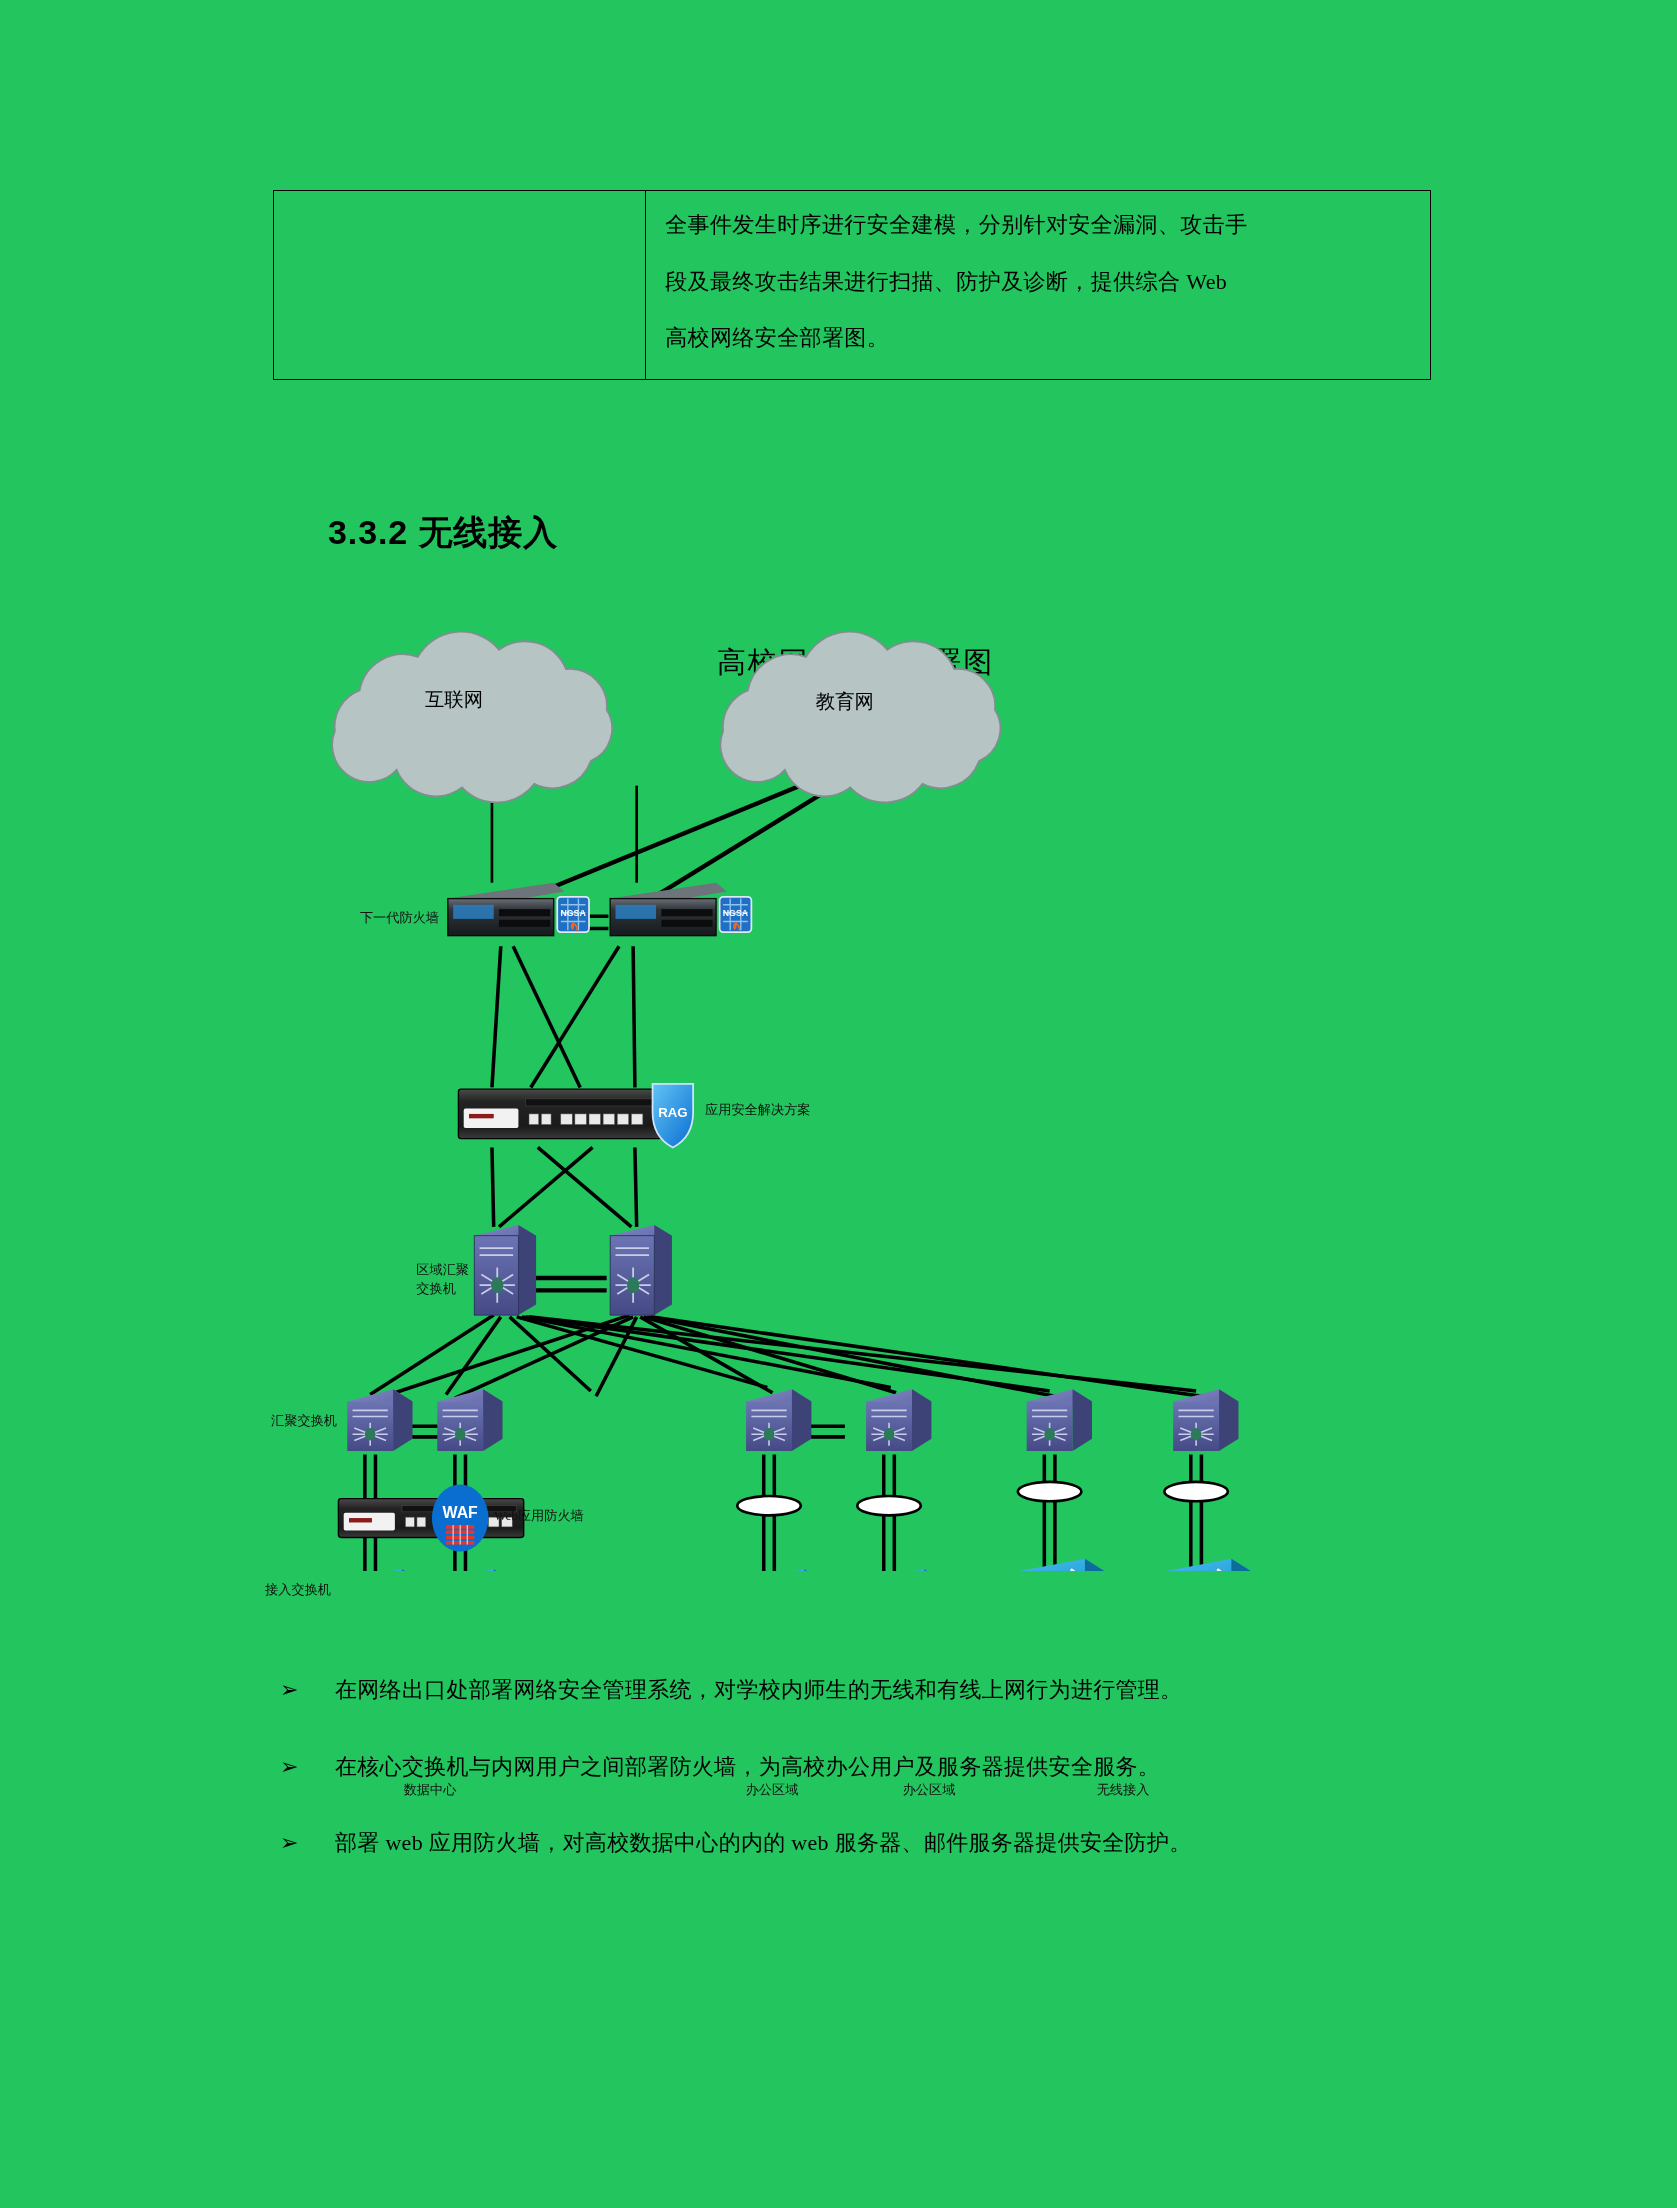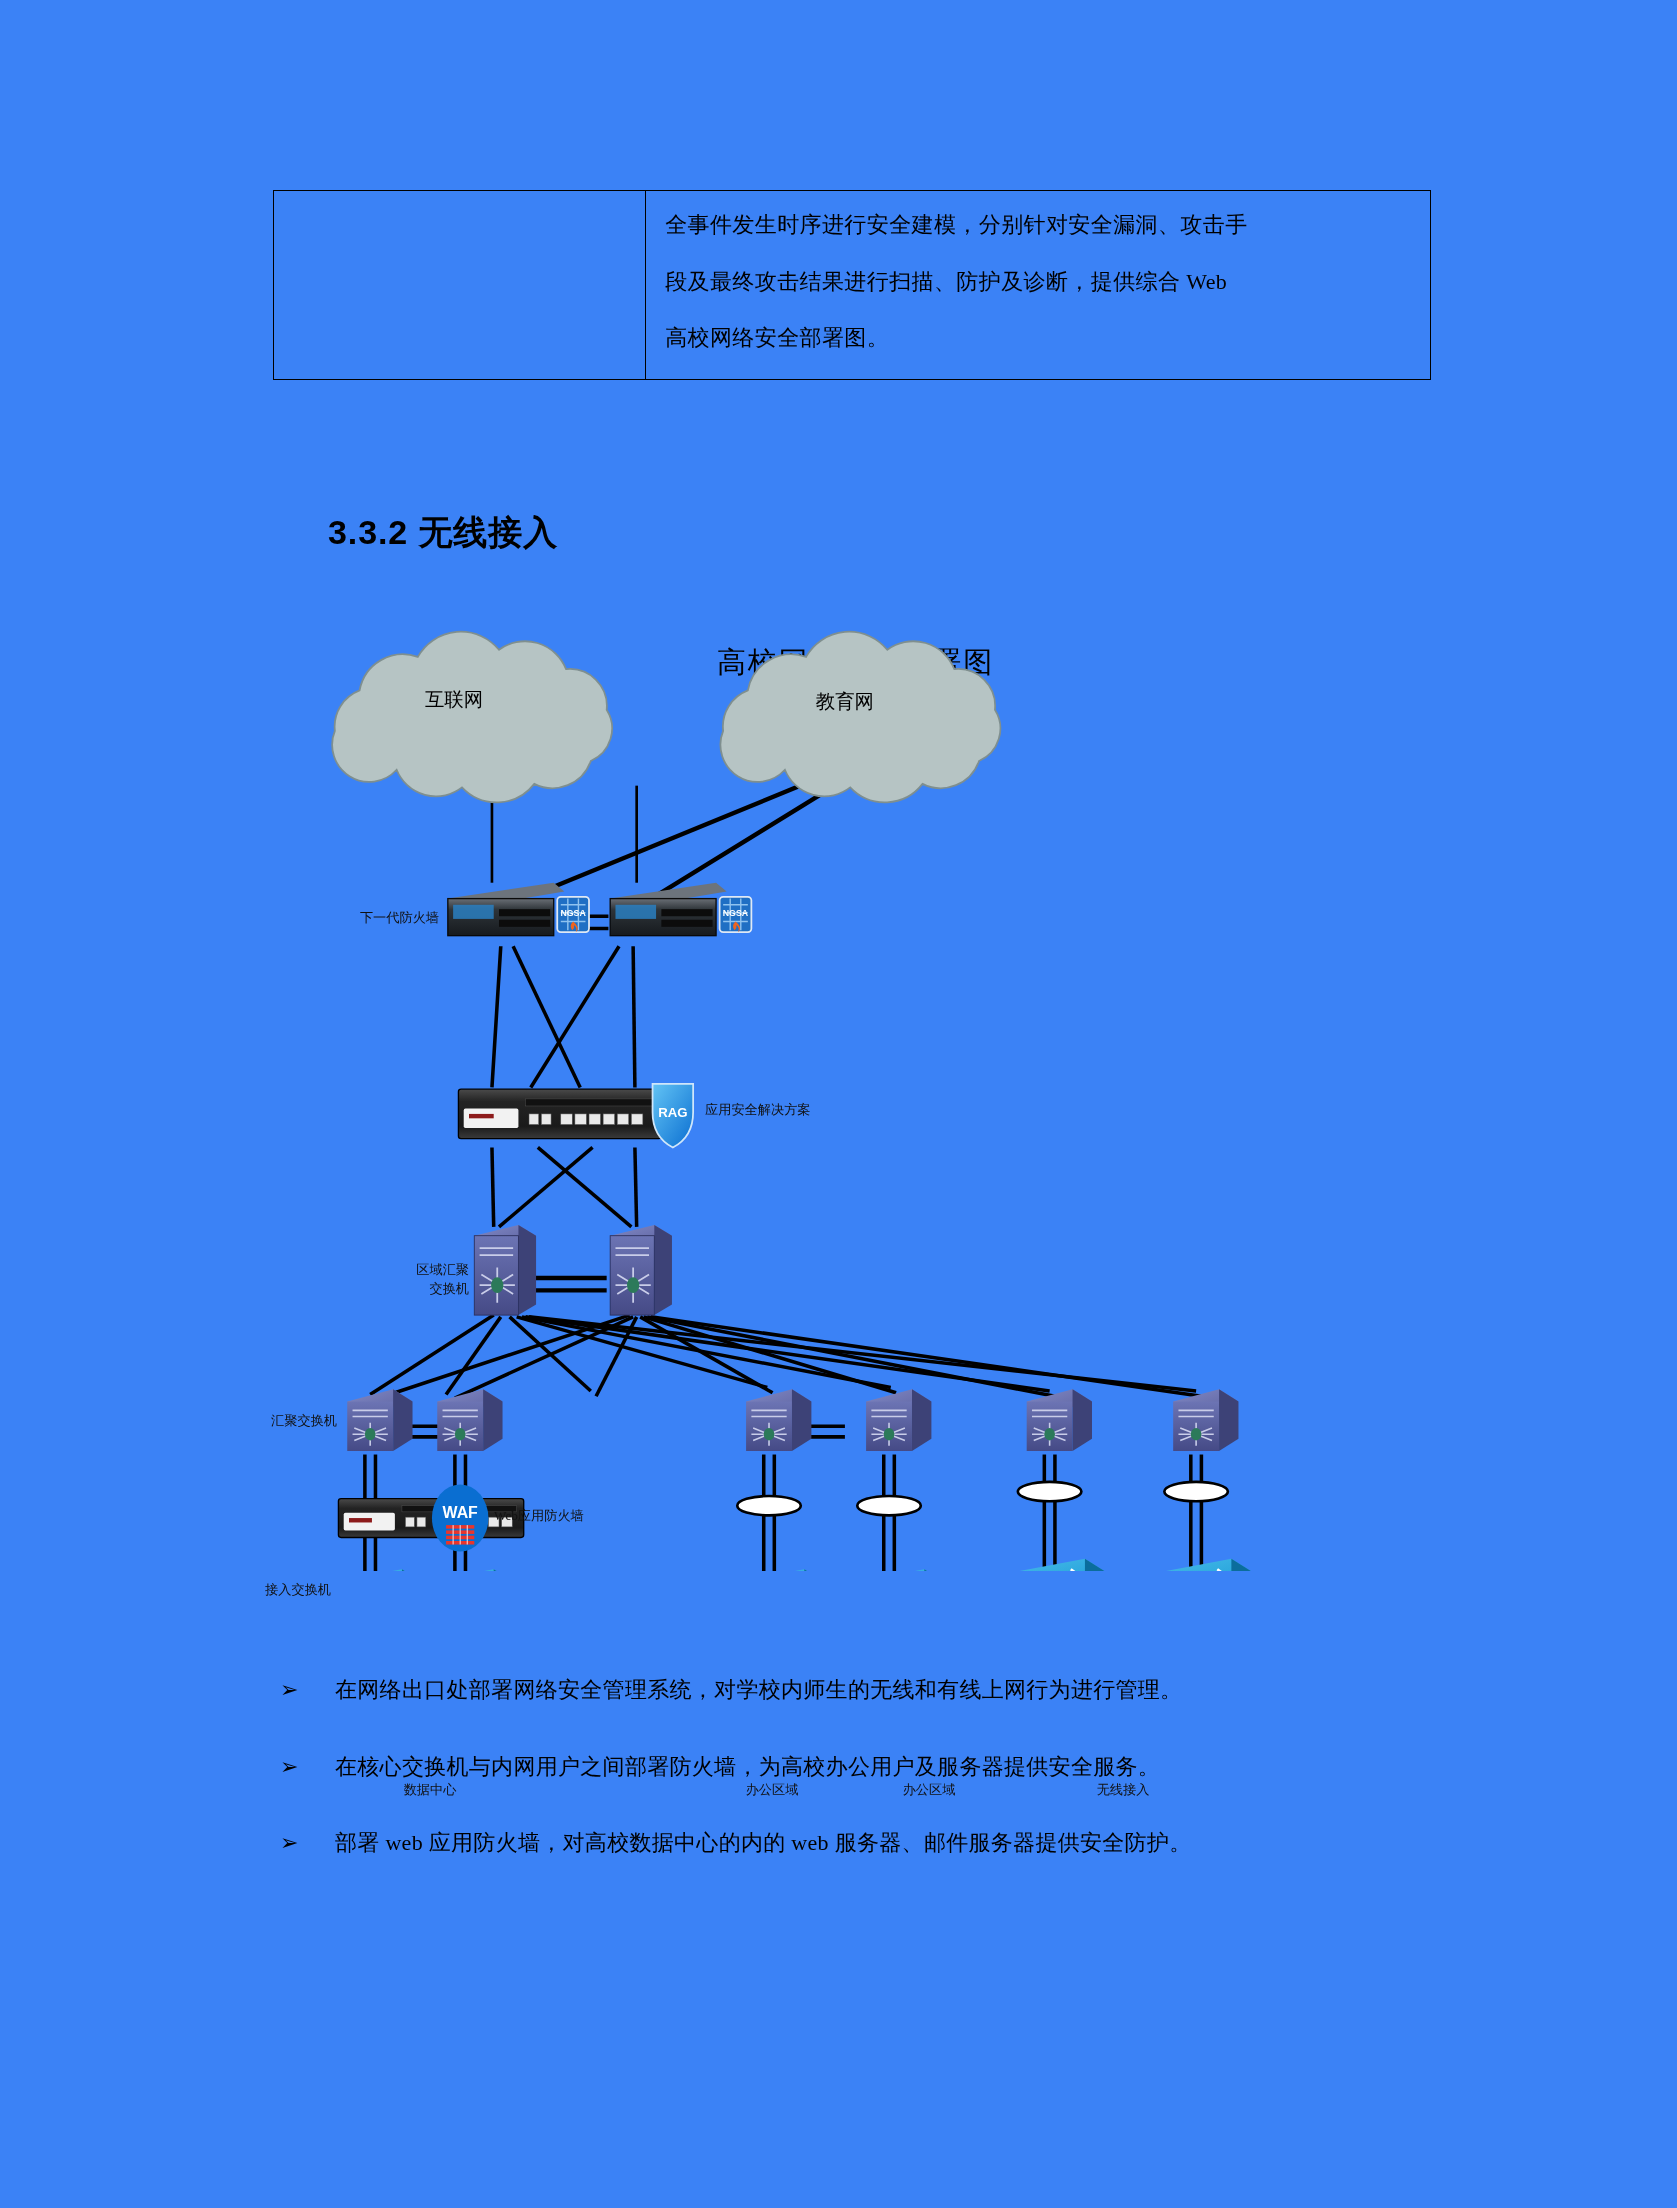--- a/index.html
+++ b/index.html
@@ -2,21 +2,21 @@
 <html style="font-size:14px"><head>
 <meta charset="utf-8">
 <title>高校网络安全部署</title>
 <style>
   html,body{margin:0;padding:0;background:#fff;}
   body{
     width:1677px;height:2208px;position:relative;overflow:hidden;
     font-family:"Liberation Serif","DejaVu Serif",serif;
     color:#000;
   }
-  .page{position:absolute;inset:0;background:#3b82f6;}
+  .page{position:absolute;inset:0;background:#22c55e;}
 
   
   .tbl{
     position:absolute;left:273px;top:190px;width:1158px;
     border-collapse:collapse;
   }
   .tbl td{
     border:1.8px solid #000;
     vertical-align:top;
     padding:16px 19.4px 23px 19.4px;
@@ -47,21 +47,21 @@
     font-size:29px;letter-spacing:1.8px;
   }
   .diagram{position:absolute;left:0;top:0;width:1165px;height:953px;}
 
   .dlabel{
     position:absolute;font-size:13.2px;line-height:1.35;
     white-space:pre-line;color:#111;
     font-family:"Liberation Serif","DejaVu Serif",serif;
   }
   .dlabel.ctr{text-align:center;transform:translateX(-50%);}
-  .dlabel.rt{text-align:right;transform:translateX(-100%);}
+  .dlabel.rt{transform:translateX(-100%);}
 
   
   .bullets{position:absolute;left:273px;top:1672px;width:1165px;}
   .bul{display:flex;align-items:flex-start;margin-bottom:41px;}
   .bul .mk{
     width:55px;flex:none;font-size:22px;line-height:1.6;
     font-family:"DejaVu Sans",sans-serif;padding-left:7px;
   }
   .bul .tx{
     font-size:22px;line-height:1.62;letter-spacing:0.3px;

